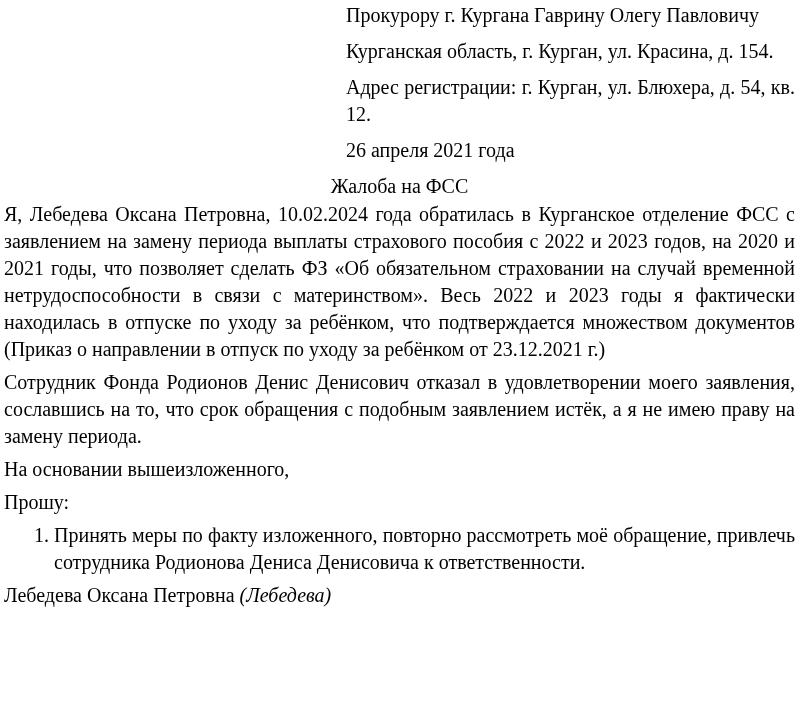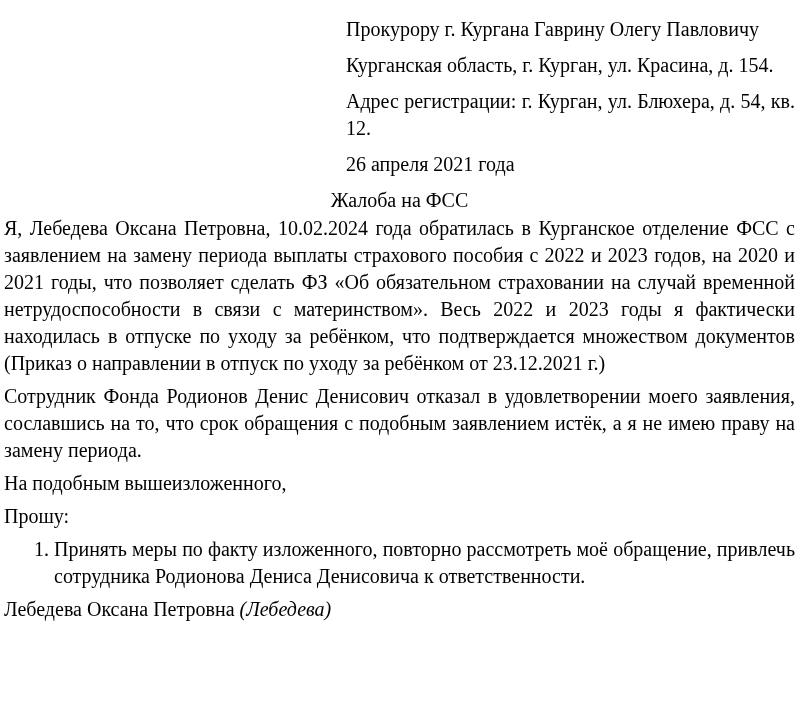--- a/index.html
+++ b/index.html
@@ -13,21 +13,21 @@
     overflow: hidden;
     color: #000000;
     font-family: "Liberation Serif", "DejaVu Serif", serif;
     font-size: 20px;
     line-height: 27px;
   }
   .page {
     box-sizing: border-box;
     width: 800px;
     height: 716px;
-    padding: 16px 5px 0 4px;
+    padding: 2px 5px 0 4px;
     border-radius: 9px;
   }
   p {
     margin: 0 0 6px 0;
     text-align: justify;
     hyphens: manual;
     -webkit-hyphens: manual;
   }
   .header-block {
     margin-left: 342px;
@@ -65,21 +65,21 @@
     <p>Адрес регистрации: г. Курган, ул. Блюхера, д. 54, кв. 12.</p>
     <p>26 апреля 2021 года</p>
   </div>
 
   <p class="doc-title">Жалоба на ФСС</p>
 
   <p>Я, Лебедева Оксана Петровна, 10.02.2024 года обратилась в Курганское отделение ФСС с заявлением на замену периода выплаты страхового пособия с 2022 и 2023 годов, на 2020 и 2021 годы, что позволяет сделать ФЗ «Об обязательном страховании на случай временной нетрудоспособности в связи с материнством». Весь 2022 и 2023 годы я фак­тически находилась в отпуске по уходу за ребёнком, что подтверждается множеством документов (Приказ о направлении в отпуск по уходу за ребёнком от 23.12.2021 г.)</p>
 
   <p>Сотрудник Фонда Родионов Денис Денисович отказал в удовлетворении моего заявле­ния, сославшись на то, что срок обращения с подобным заявлением истёк, а я не имею праву на замену периода.</p>
 
-  <p>На подобным вышеизложенного,</p>
+  <p>На основании вышеизложенного,</p>
 
   <p>Прошу:</p>
 
   <ol class="requests">
     <li>Принять меры по факту изложенного, повторно рассмотреть моё обращение, при­влечь сотрудника Родионова Дениса Денисовича к ответственности.</li>
   </ol>
 
   <p>
     <span>Лебедева Оксана Петровна</span><span class="signature-note">(Лебедева)</span>
   </p>

